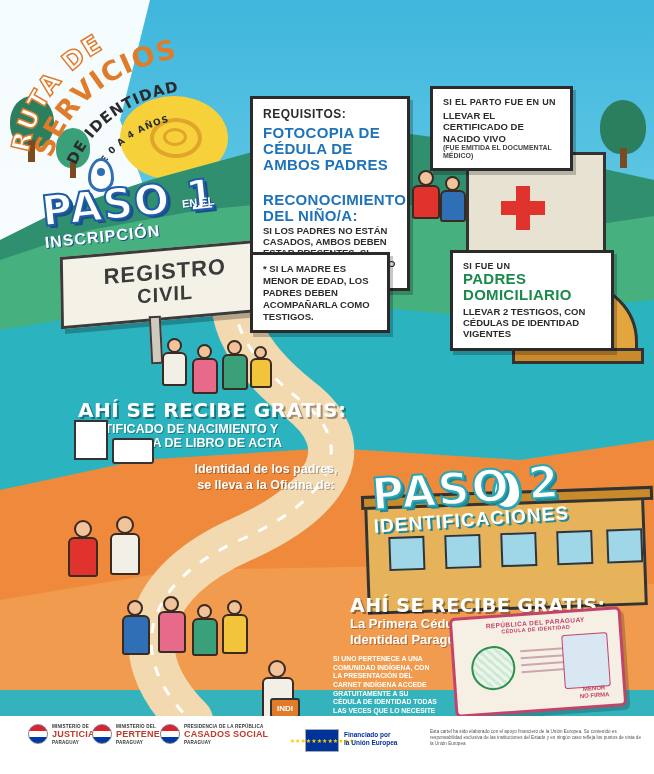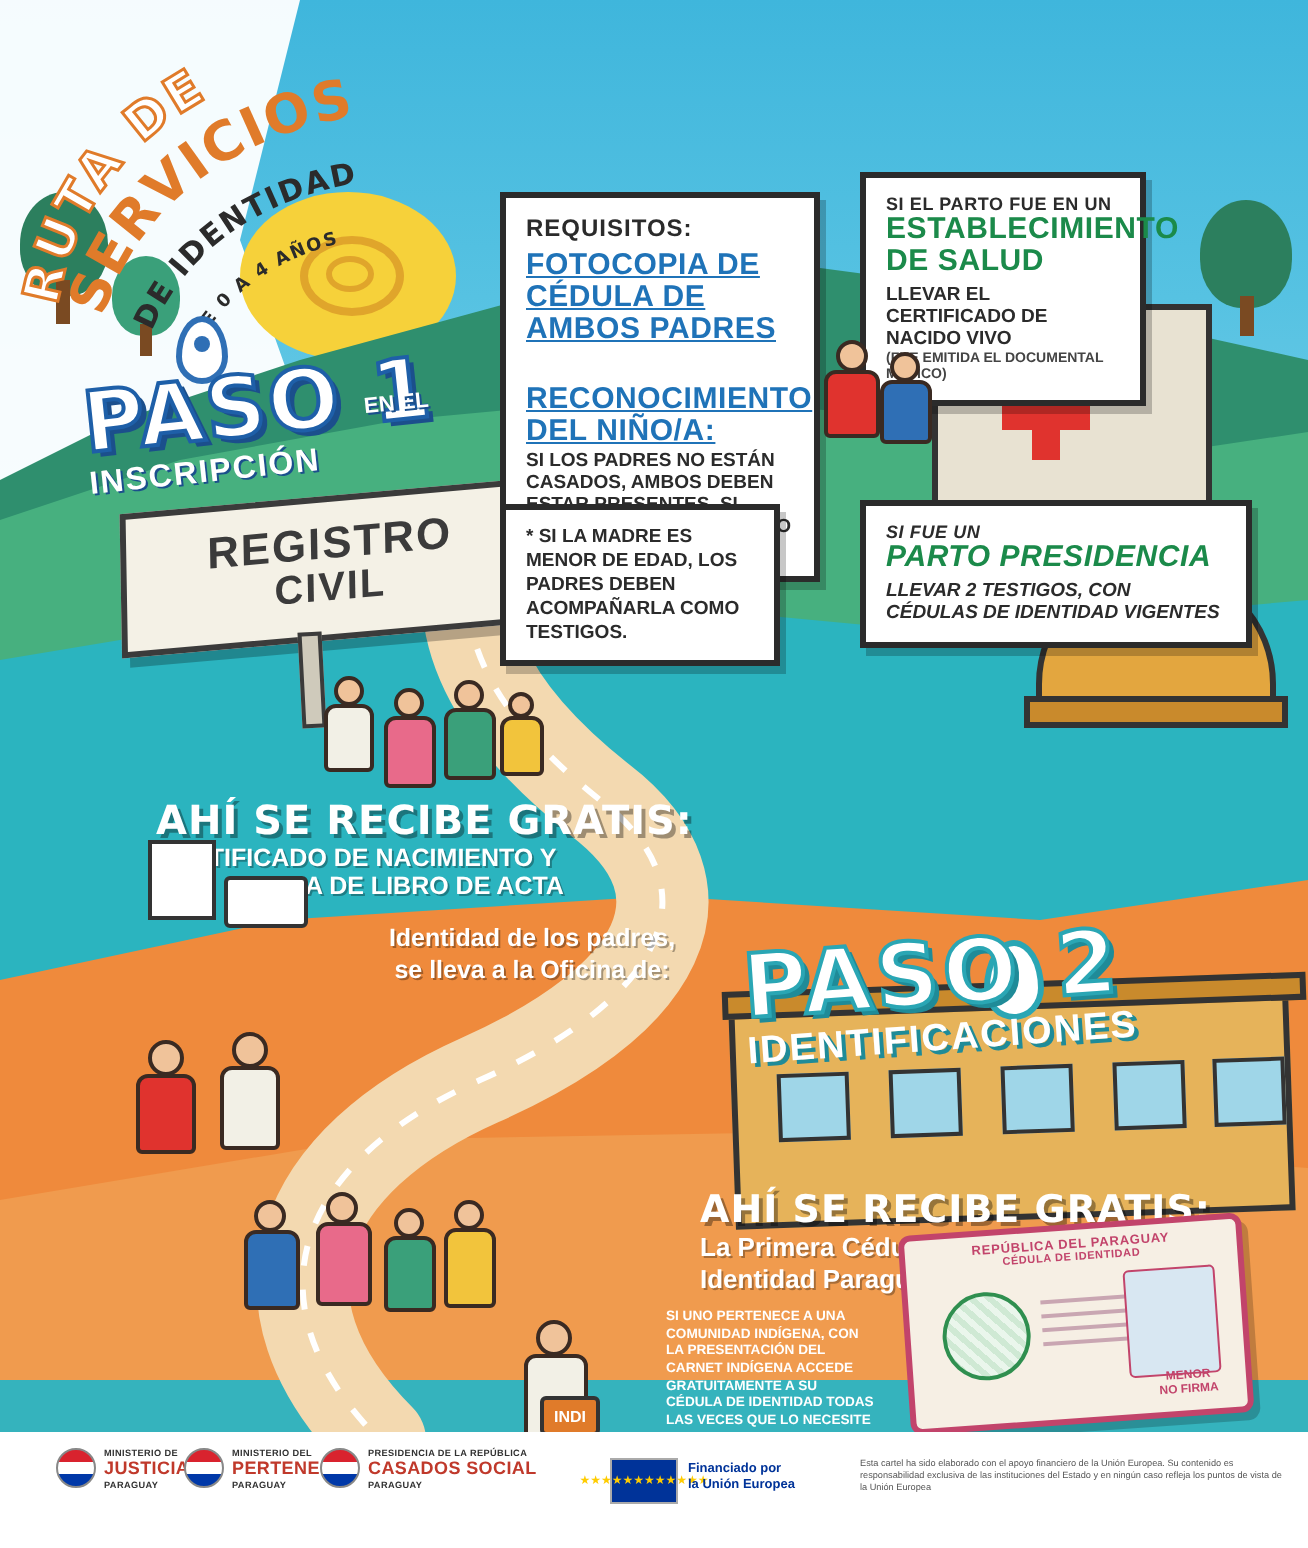--- a/index.html
+++ b/index.html
@@ -160,21 +160,20 @@
     padding: 8px 10px;
     box-shadow: 3px 4px 0 rgba(0,0,0,.22);
   }
   .req-title {
     font-size: 12px; font-weight: bold; color: #2b2b2b; letter-spacing: .5px;
     margin-bottom: 4px;
   }
   .req-blue {
     font-size: 15px; font-weight: bold; color: #1f73b8; line-height: 1.05;
     letter-spacing: .3px;
-    text-decoration: underline;
   }
   .req-small {
     font-size: 9.5px; font-weight: bold; color: #2b2b2b; line-height: 1.15;
     margin-top: 2px;
   }
   .req-note {
     font-size: 9.5px; font-weight: bold; color: #2b2b2b; line-height: 1.25;
   }
 
   .co-green-title {
@@ -462,28 +461,27 @@
     <div class="req-blue" style="margin-top:20px">RECONOCIMIENTO DEL NIÑO/A:</div>
     <div class="req-small">SI LOS PADRES NO ESTÁN CASADOS, AMBOS DEBEN ESTAR PRESENTES. SI ESTÁN CASADOS, CON UNO BASTA.</div>
   </div>
 
   <div class="callout" style="left:250px;top:252px;width:140px;">
     <div class="req-note">* SI LA MADRE ES MENOR DE EDAD, LOS PADRES DEBEN ACOMPAÑARLA COMO TESTIGOS.</div>
   </div>
 
   <div class="callout" style="left:430px;top:86px;width:143px;border-color:#2b2b2b">
     <div class="co-pre">SI EL PARTO FUE EN UN</div>
-    <div class="co-green-title">ESTABLECIMIENTO DE SALUD</div>
     <div class="co-dark-small">LLEVAR EL CERTIFICADO DE NACIDO VIVO</div>
     <div class="co-tiny">(FUE EMITIDA EL DOCUMENTAL MÉDICO)</div>
   </div>
 
-  <div class="callout" style="left:430px;top:250px;width:196px;font-style:italic;">
+  <div class="callout" style="left:450px;top:250px;width:164px;">
     <div class="co-pre">SI FUE UN</div>
-    <div class="co-green-title">PARTO PRESIDENCIA</div>
+    <div class="co-green-title">PADRES DOMICILIARIO</div>
     <div class="co-dark-small">LLEVAR 2 TESTIGOS, CON CÉDULAS DE IDENTIDAD VIGENTES</div>
   </div>
 
   <div class="person" style="left:412px;top:170px">
     <div class="p-head" style="left:6px;top:0;width:16px;height:16px;background:#f0c39a"></div>
     <div class="p-body" style="left:0;top:15px;width:28px;height:34px;background:#e0332e"></div>
   </div>
   <div class="person" style="left:440px;top:176px">
     <div class="p-head" style="left:5px;top:0;width:15px;height:15px;background:#f0c39a"></div>
     <div class="p-body" style="left:0;top:14px;width:26px;height:32px;background:#2f6fb5"></div>

